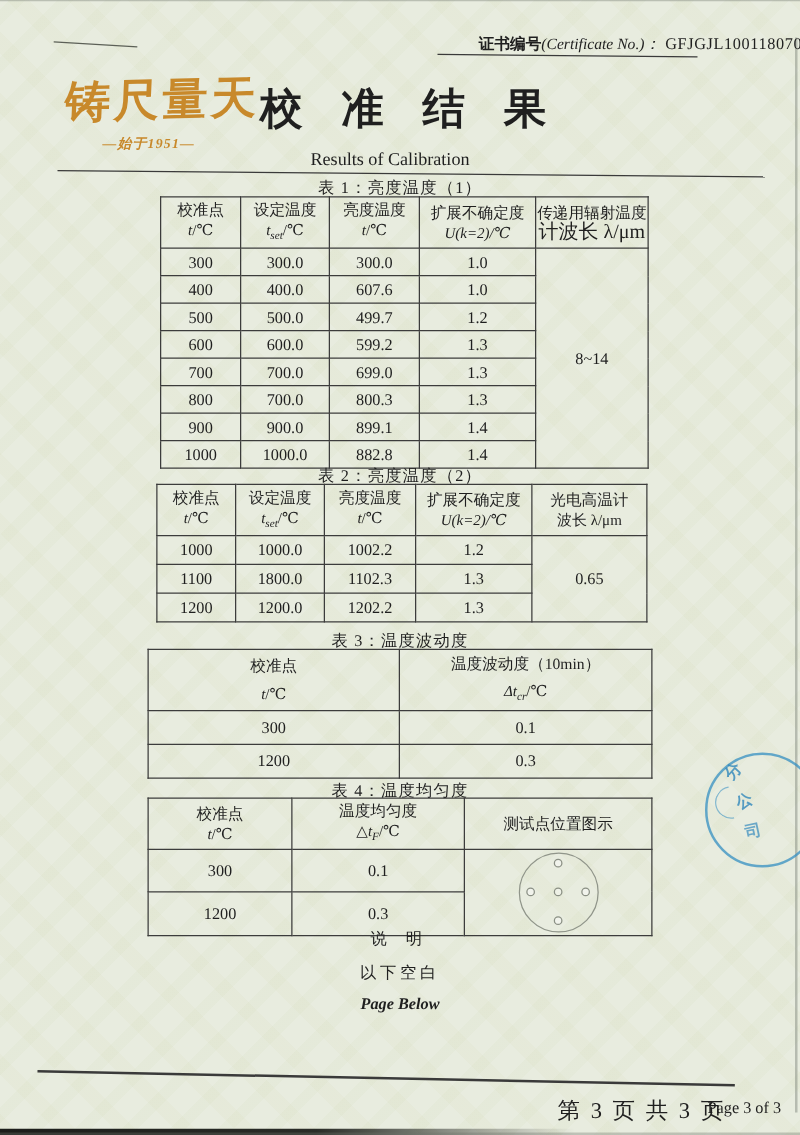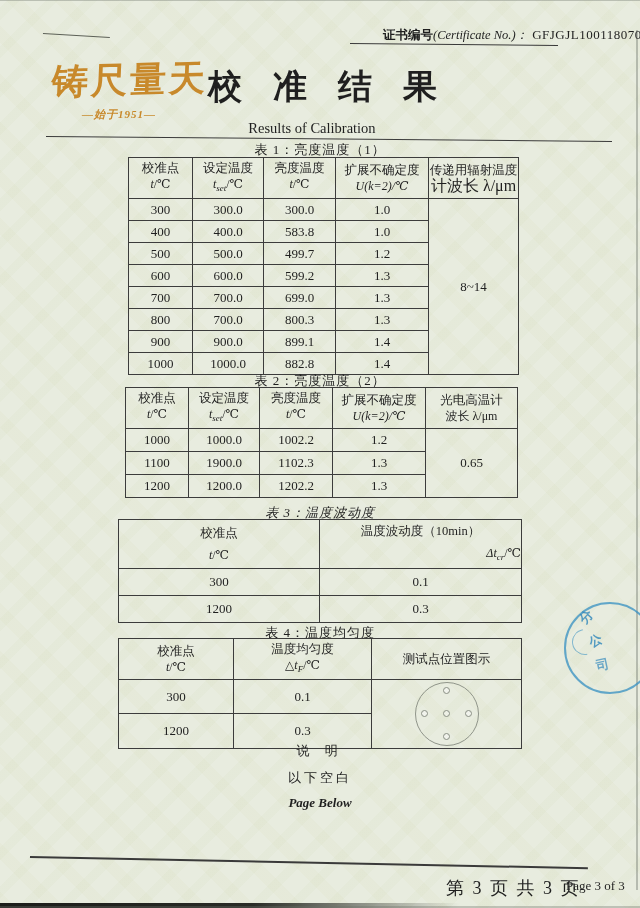--- a/index.html
+++ b/index.html
@@ -124,21 +124,21 @@
     <tr>
       <td class="data">300</td>
       <td class="data">300.0</td>
       <td class="data">300.0</td>
       <td class="data">1.0</td>
       <td class="data" rowspan="8">8~14</td>
     </tr>
     <tr>
       <td class="data">400</td>
       <td class="data">400.0</td>
-      <td class="data">583.8</td>
+      <td class="data">607.6</td>
       <td class="data">1.0</td>
     </tr>
     <tr>
       <td class="data">500</td>
       <td class="data">500.0</td>
       <td class="data">499.7</td>
       <td class="data">1.2</td>
     </tr>
     <tr>
       <td class="data">600</td>
@@ -207,48 +207,48 @@
     </tr>
     <tr>
       <td class="data">1000</td>
       <td class="data">1000.0</td>
       <td class="data">1002.2</td>
       <td class="data">1.2</td>
       <td class="data" rowspan="3">0.65</td>
     </tr>
     <tr>
       <td class="data">1100</td>
-      <td class="data">1900.0</td>
+      <td class="data">1800.0</td>
       <td class="data">1102.3</td>
       <td class="data">1.3</td>
     </tr>
     <tr>
       <td class="data">1200</td>
       <td class="data">1200.0</td>
       <td class="data">1202.2</td>
       <td class="data">1.3</td>
     </tr>
   </tbody>
     </table>
 
-  <div class="tbl-title" style="top:504px;font-style:italic;">表 3：温度波动度</div>
+  <div class="tbl-title" style="top:504px;">表 3：温度波动度</div>
   <table class="ct" id="t3" style="left:118px;top:519px;width:403px;">
     <colgroup>
         <col style="width:201px">
         <col style="width:202px">
       </colgroup>
     <tbody>
         <tr>
       <td class="hd" style="height:44px;">
         <div>校准点</div>
         <div class="symline" style="margin-top:6px;"><i>t</i><span style="font-style:normal">/℃</span></div>
       </td>
       <td class="hd">
         <div>温度波动度（10min）</div>
-        <div class="symline" style="margin-top:6px;text-align:right;"><i>Δt</i><sub>cr</sub><span style="font-style:normal">/℃</span></div>
+        <div class="symline" style="margin-top:6px;"><i>Δt</i><sub>cr</sub><span style="font-style:normal">/℃</span></div>
       </td>
     </tr>
     <tr>
       <td class="data">300</td>
       <td class="data">0.1</td>
     </tr>
     <tr>
       <td class="data">1200</td>
       <td class="data">0.3</td>
     </tr>

